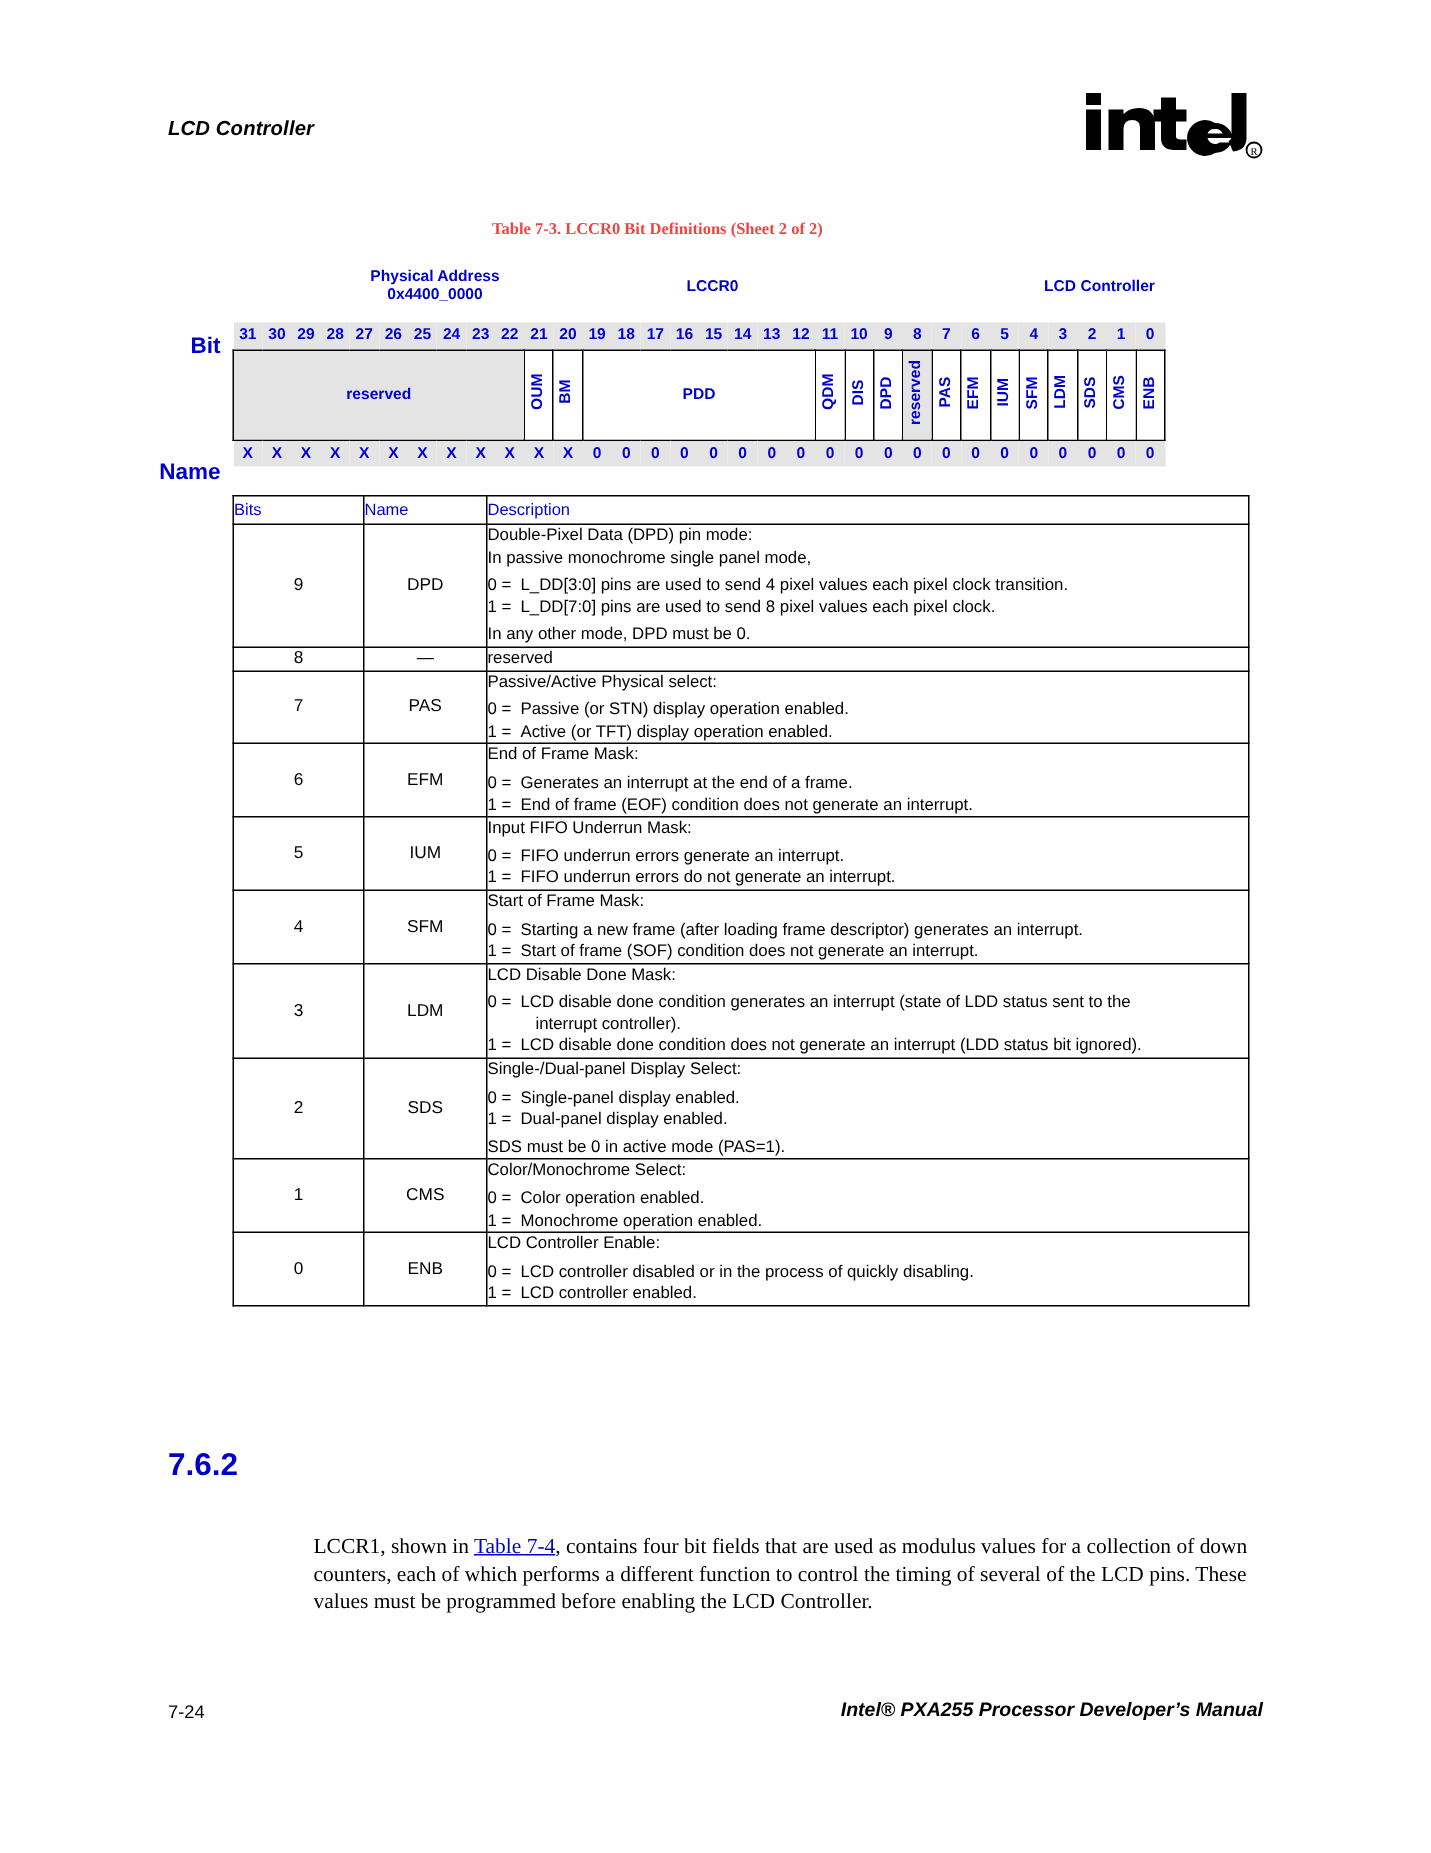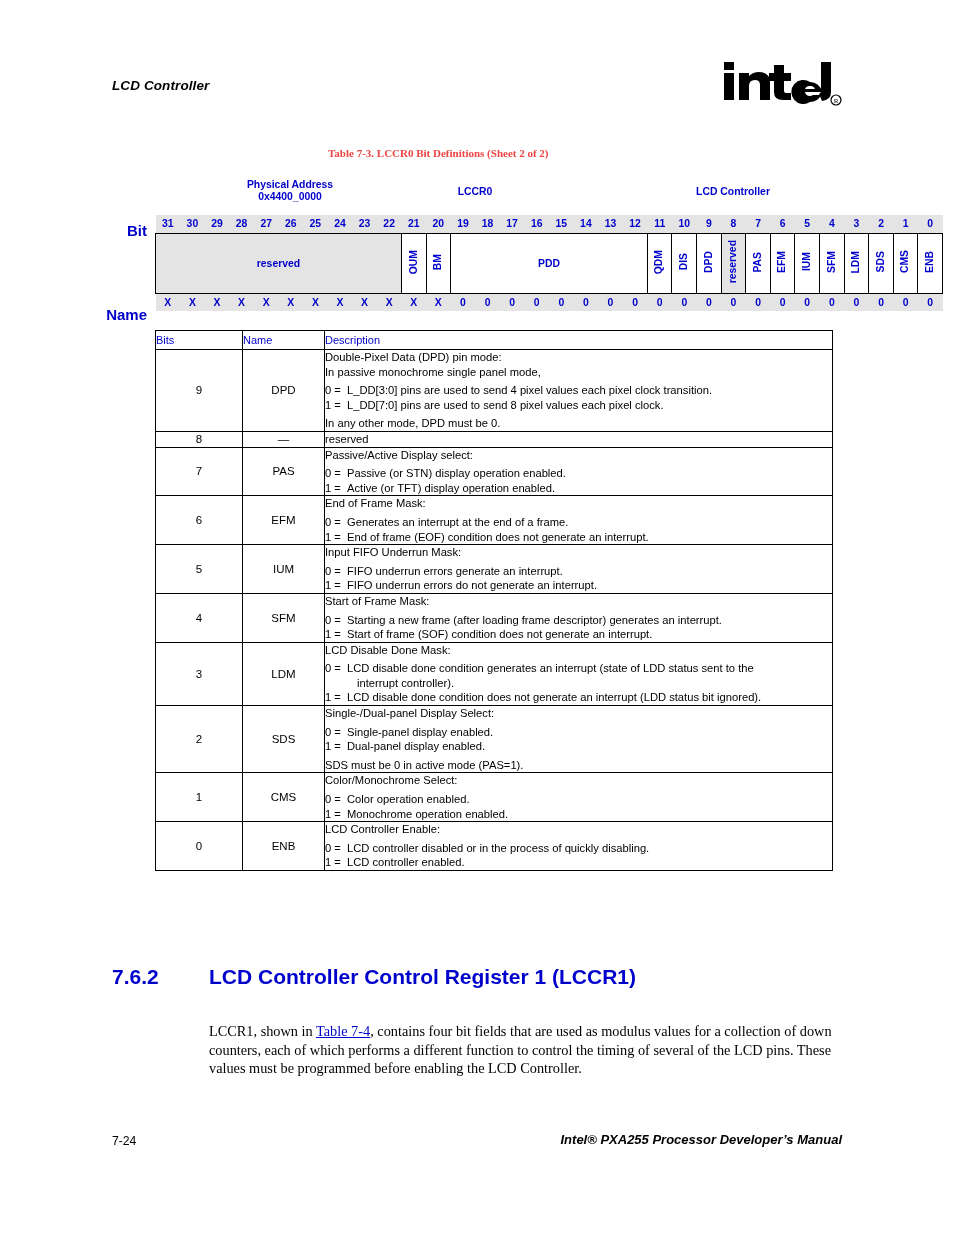--- a/index.html
+++ b/index.html
@@ -53,21 +53,21 @@
 
   .rowlabel {
     position:absolute;
     font-family:"Liberation Sans", sans-serif;
     font-weight:bold; font-size:15px; color:#0000CC;
     text-align:right; width:50px;
   }
   .rowlabel.bit   { left:-58px; top:7px; }
   .rowlabel.reset { left:-58px; top:91px; }
 
-  table.bits { border-collapse:collapse; width:788px; table-layout:fixed; }
+  table.bits { border-collapse:collapse; width:622px; table-layout:fixed; }
   table.bits td {
     padding:0; margin:0; text-align:center; vertical-align:middle;
     font-family:"Liberation Sans", sans-serif;
     font-weight:bold; font-size:10.4px; color:#0000CC;
   }
   tr.bitnum td { height:18px; background:#e4e4e4; border:none; }
   tr.fields  td {
     height:60px; border:1px solid #000; background:#ffffff;
     position:relative;
   }
@@ -316,21 +316,21 @@
             <td class="c-bits">8</td>
             <td class="c-name">—</td>
             <td class="c-desc">
               <div class="line">reserved</div>
             </td>
           </tr>
           <tr>
             <td class="c-bits">7</td>
             <td class="c-name">PAS</td>
             <td class="c-desc">
-              <div class="line">Passive/Active Display select:</div>
+              <div class="line">Passive/Active Physical select:</div>
               <div class="gap"></div>
               <div class="opt">
                 <span class="k">0 =</span>
                 <span class="v">Passive (or STN) display operation enabled.</span>
               </div>
               <div class="opt">
                 <span class="k">1 =</span>
                 <span class="v">Active (or TFT) display operation enabled.</span>
               </div>
             </td>
@@ -447,21 +447,20 @@
                 <span class="k">1 =</span>
                 <span class="v">LCD controller enabled.</span>
               </div>
             </td>
           </tr>
         </tbody>
     </table>
   </div>
 
   <div class="sec-num">7.6.2</div>
-  <div class="sec-title">LCD Controller Control Register 1 (LCCR1)</div>
 
   <p class="body-par">
     <span>LCCR1, shown in </span><a class="xref" href="#">Table 7-4</a><span>, contains four bit fields that are used as modulus values for a collection of down counters, each of which performs a different function to control the timing of several of the LCD pins. These values must be programmed before enabling the LCD Controller.</span>
   </p>
 
   <div class="foot-left">7-24</div>
   <div class="foot-right">Intel® PXA255 Processor Developer’s Manual</div>
 
 </div>
 

